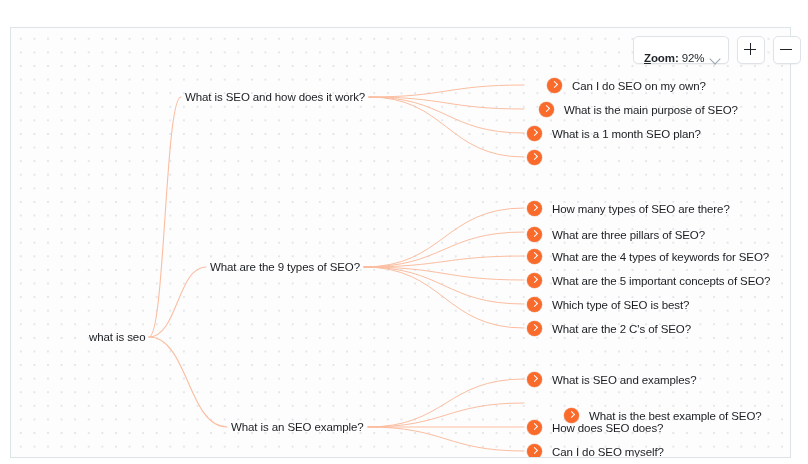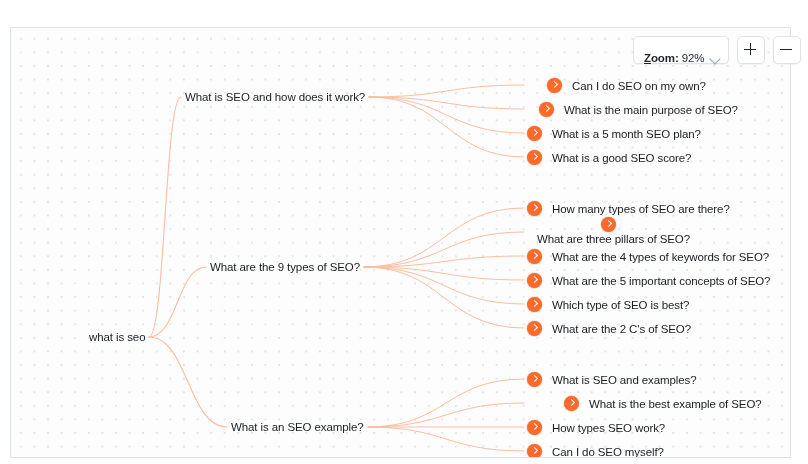--- a/index.html
+++ b/index.html
@@ -214,34 +214,33 @@
         <div class="node leaf" style="left: 516px; top: 50px; padding-left: 20px;">
           <span class="bullet"></span>
           <span class="node-label">Can I do SEO on my own?</span>
         </div>
         <div class="node leaf" style="left: 516px; top: 74px; padding-left: 12px;">
           <span class="bullet"></span>
           <span class="node-label">What is the main purpose of SEO?</span>
         </div>
         <div class="node leaf" style="left: 516px; top: 98px;">
           <span class="bullet"></span>
-          <span class="node-label">What is a 5 month SEO plan?</span>
+          <span class="node-label">What is a 1 month SEO plan?</span>
         </div>
         <div class="node leaf" style="left: 516px; top: 122px;">
           <span class="bullet"></span>
-          <span class="node-label">What is a good SEO score?</span>
         </div>
         <div class="node branch" style="left: 199px; top: 232px;">
           <span class="node-label">What are the 9 types of SEO?</span>
         </div>
         <div class="node leaf" style="left: 516px; top: 173px;">
           <span class="bullet"></span>
           <span class="node-label">How many types of SEO are there?</span>
         </div>
-        <div class="node leaf" style="left: 516px; top: 189px; flex-direction: column;">
+        <div class="node leaf" style="left: 516px; top: 199px;">
           <span class="bullet"></span>
           <span class="node-label">What are three pillars of SEO?</span>
         </div>
         <div class="node leaf" style="left: 516px; top: 221px;">
           <span class="bullet"></span>
           <span class="node-label">What are the 4 types of keywords for SEO?</span>
         </div>
         <div class="node leaf" style="left: 516px; top: 245px;">
           <span class="bullet"></span>
           <span class="node-label">What are the 5 important concepts of SEO?</span>
@@ -254,27 +253,27 @@
           <span class="bullet"></span>
           <span class="node-label">What are the 2 C's of SEO?</span>
         </div>
         <div class="node branch" style="left: 220px; top: 392px;">
           <span class="node-label">What is an SEO example?</span>
         </div>
         <div class="node leaf" style="left: 516px; top: 344px;">
           <span class="bullet"></span>
           <span class="node-label">What is SEO and examples?</span>
         </div>
-        <div class="node leaf" style="left: 516px; top: 368px; padding-left: 37px;">
+        <div class="node leaf" style="left: 516px; top: 380px; padding-left: 37px;">
           <span class="bullet"></span>
           <span class="node-label">What is the best example of SEO?</span>
         </div>
         <div class="node leaf" style="left: 516px; top: 392px;">
           <span class="bullet"></span>
-          <span class="node-label">How types SEO work?</span>
+          <span class="node-label">How does SEO does?</span>
         </div>
         <div class="node leaf" style="left: 516px; top: 416px;">
           <span class="bullet"></span>
           <span class="node-label">Can I do SEO myself?</span>
         </div>
       </div>
   </div>
 
 </div>
 

